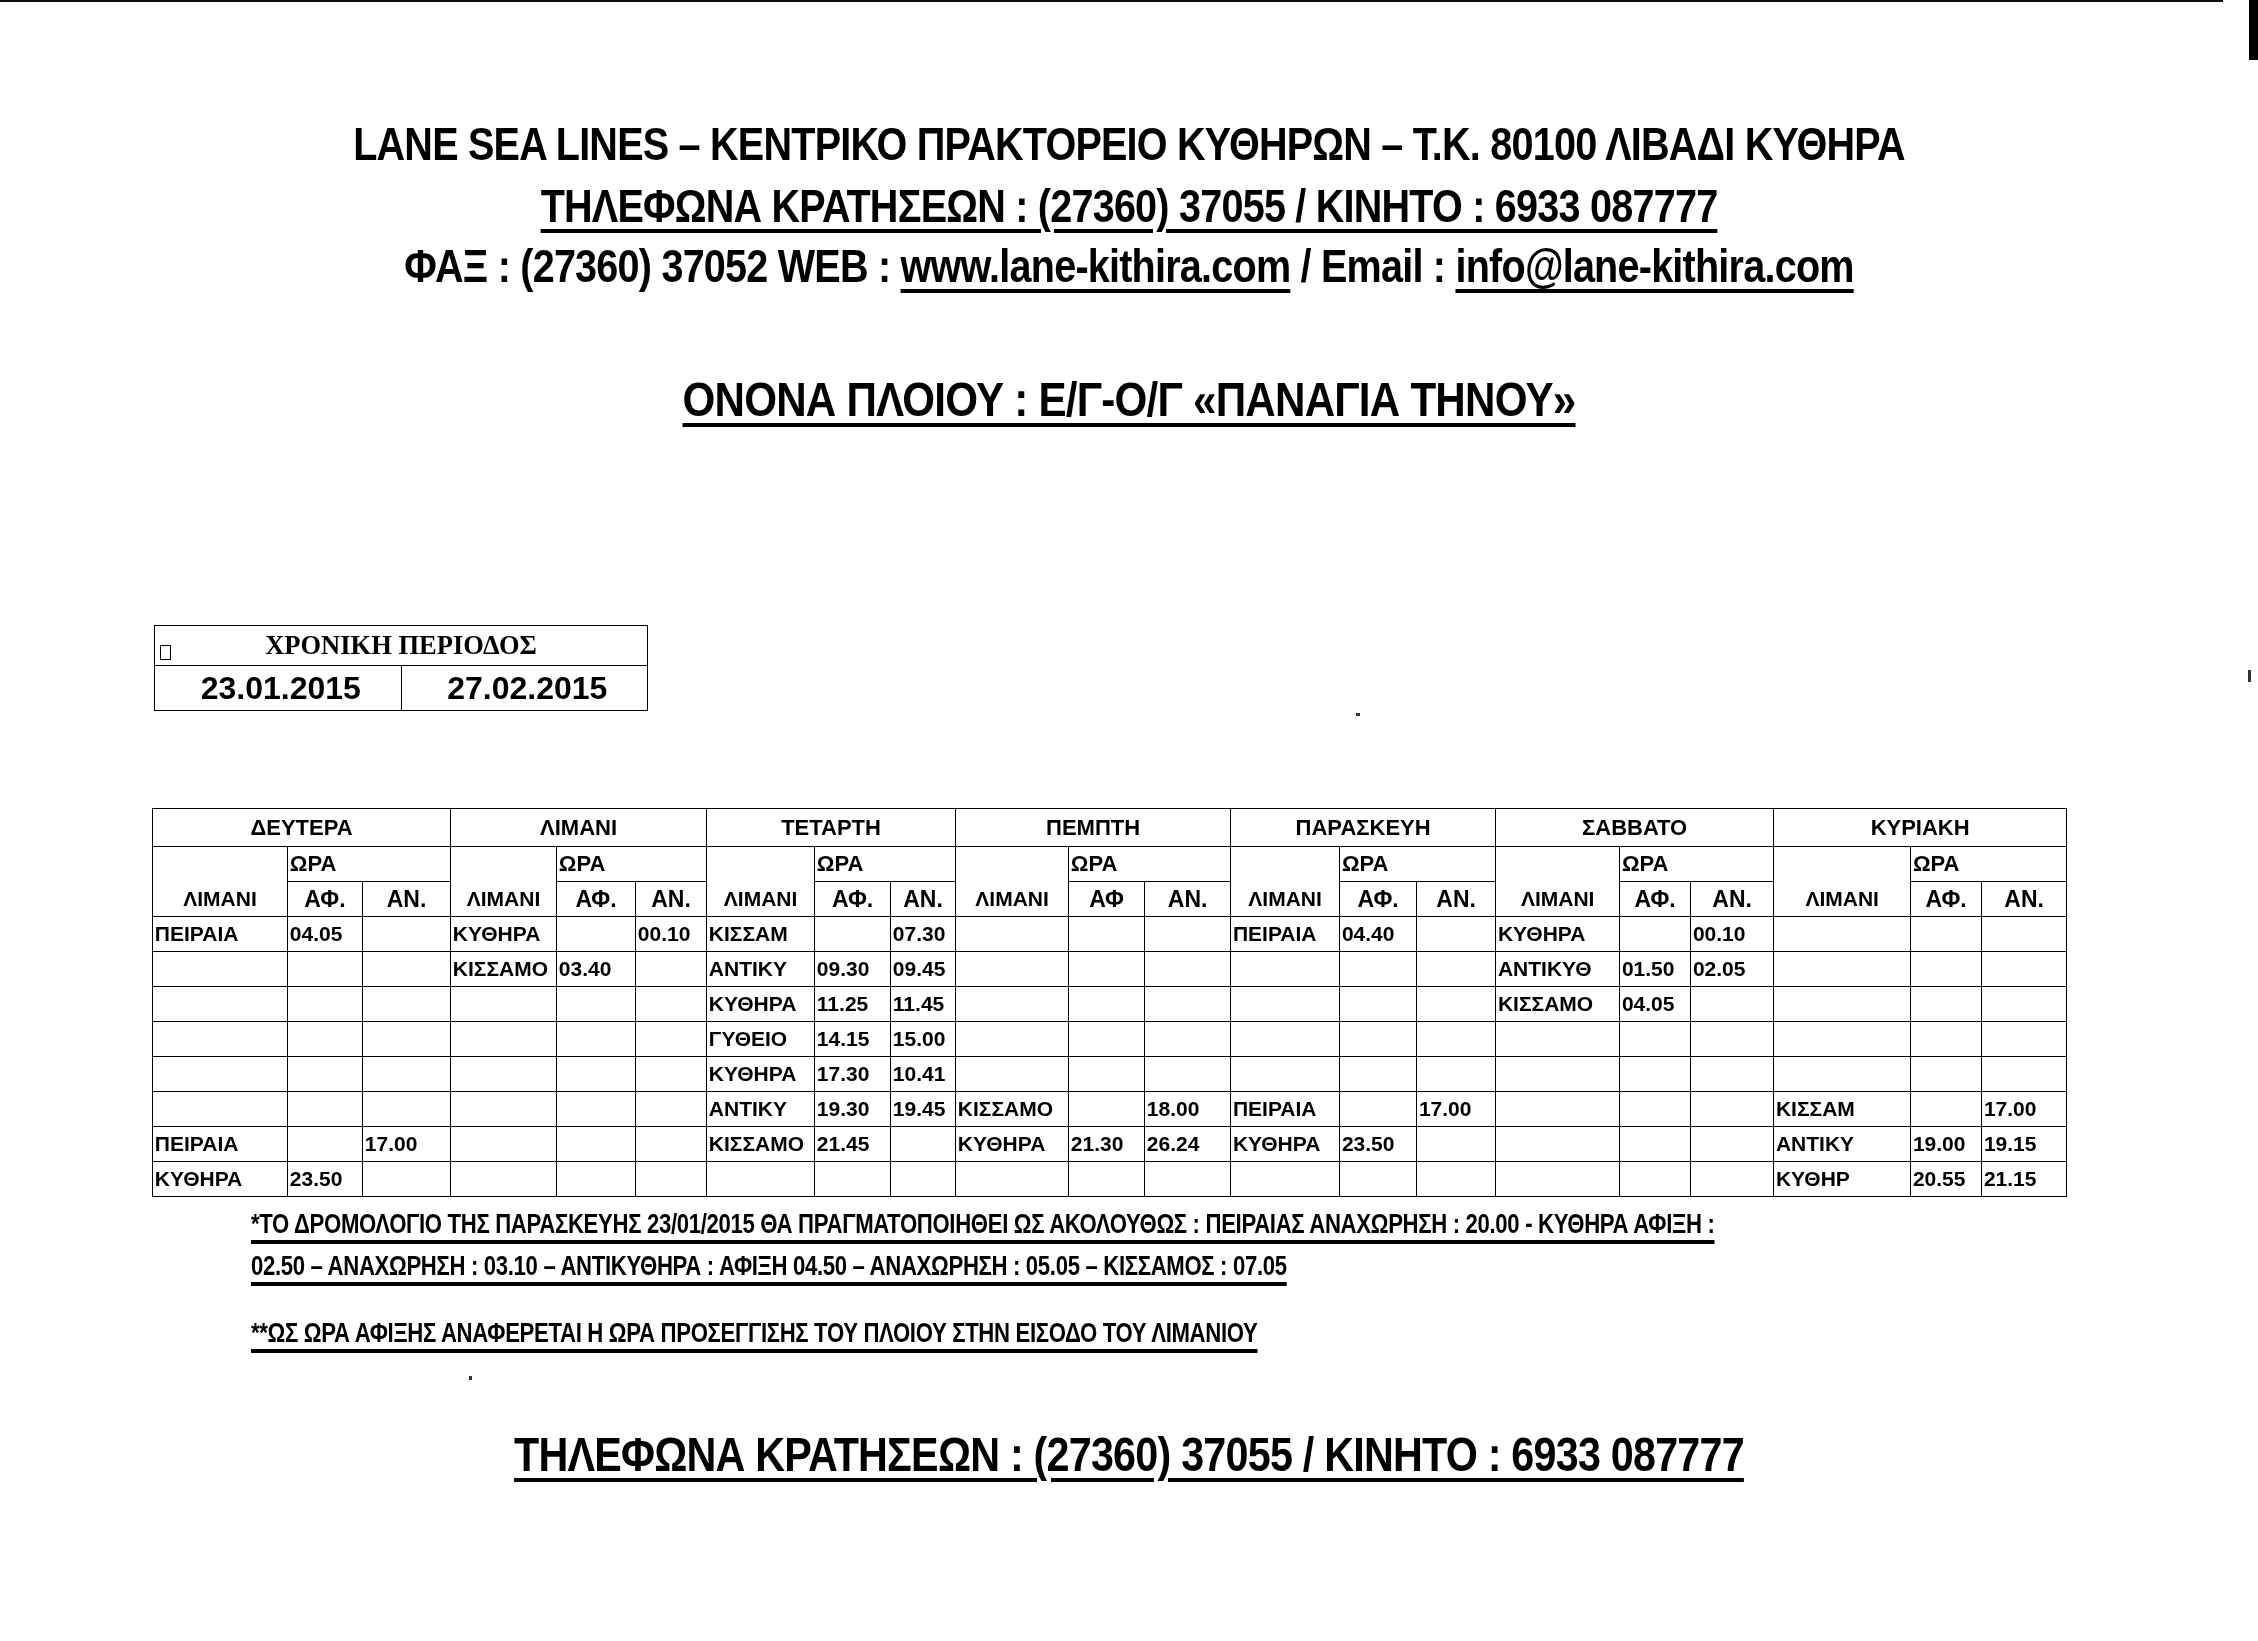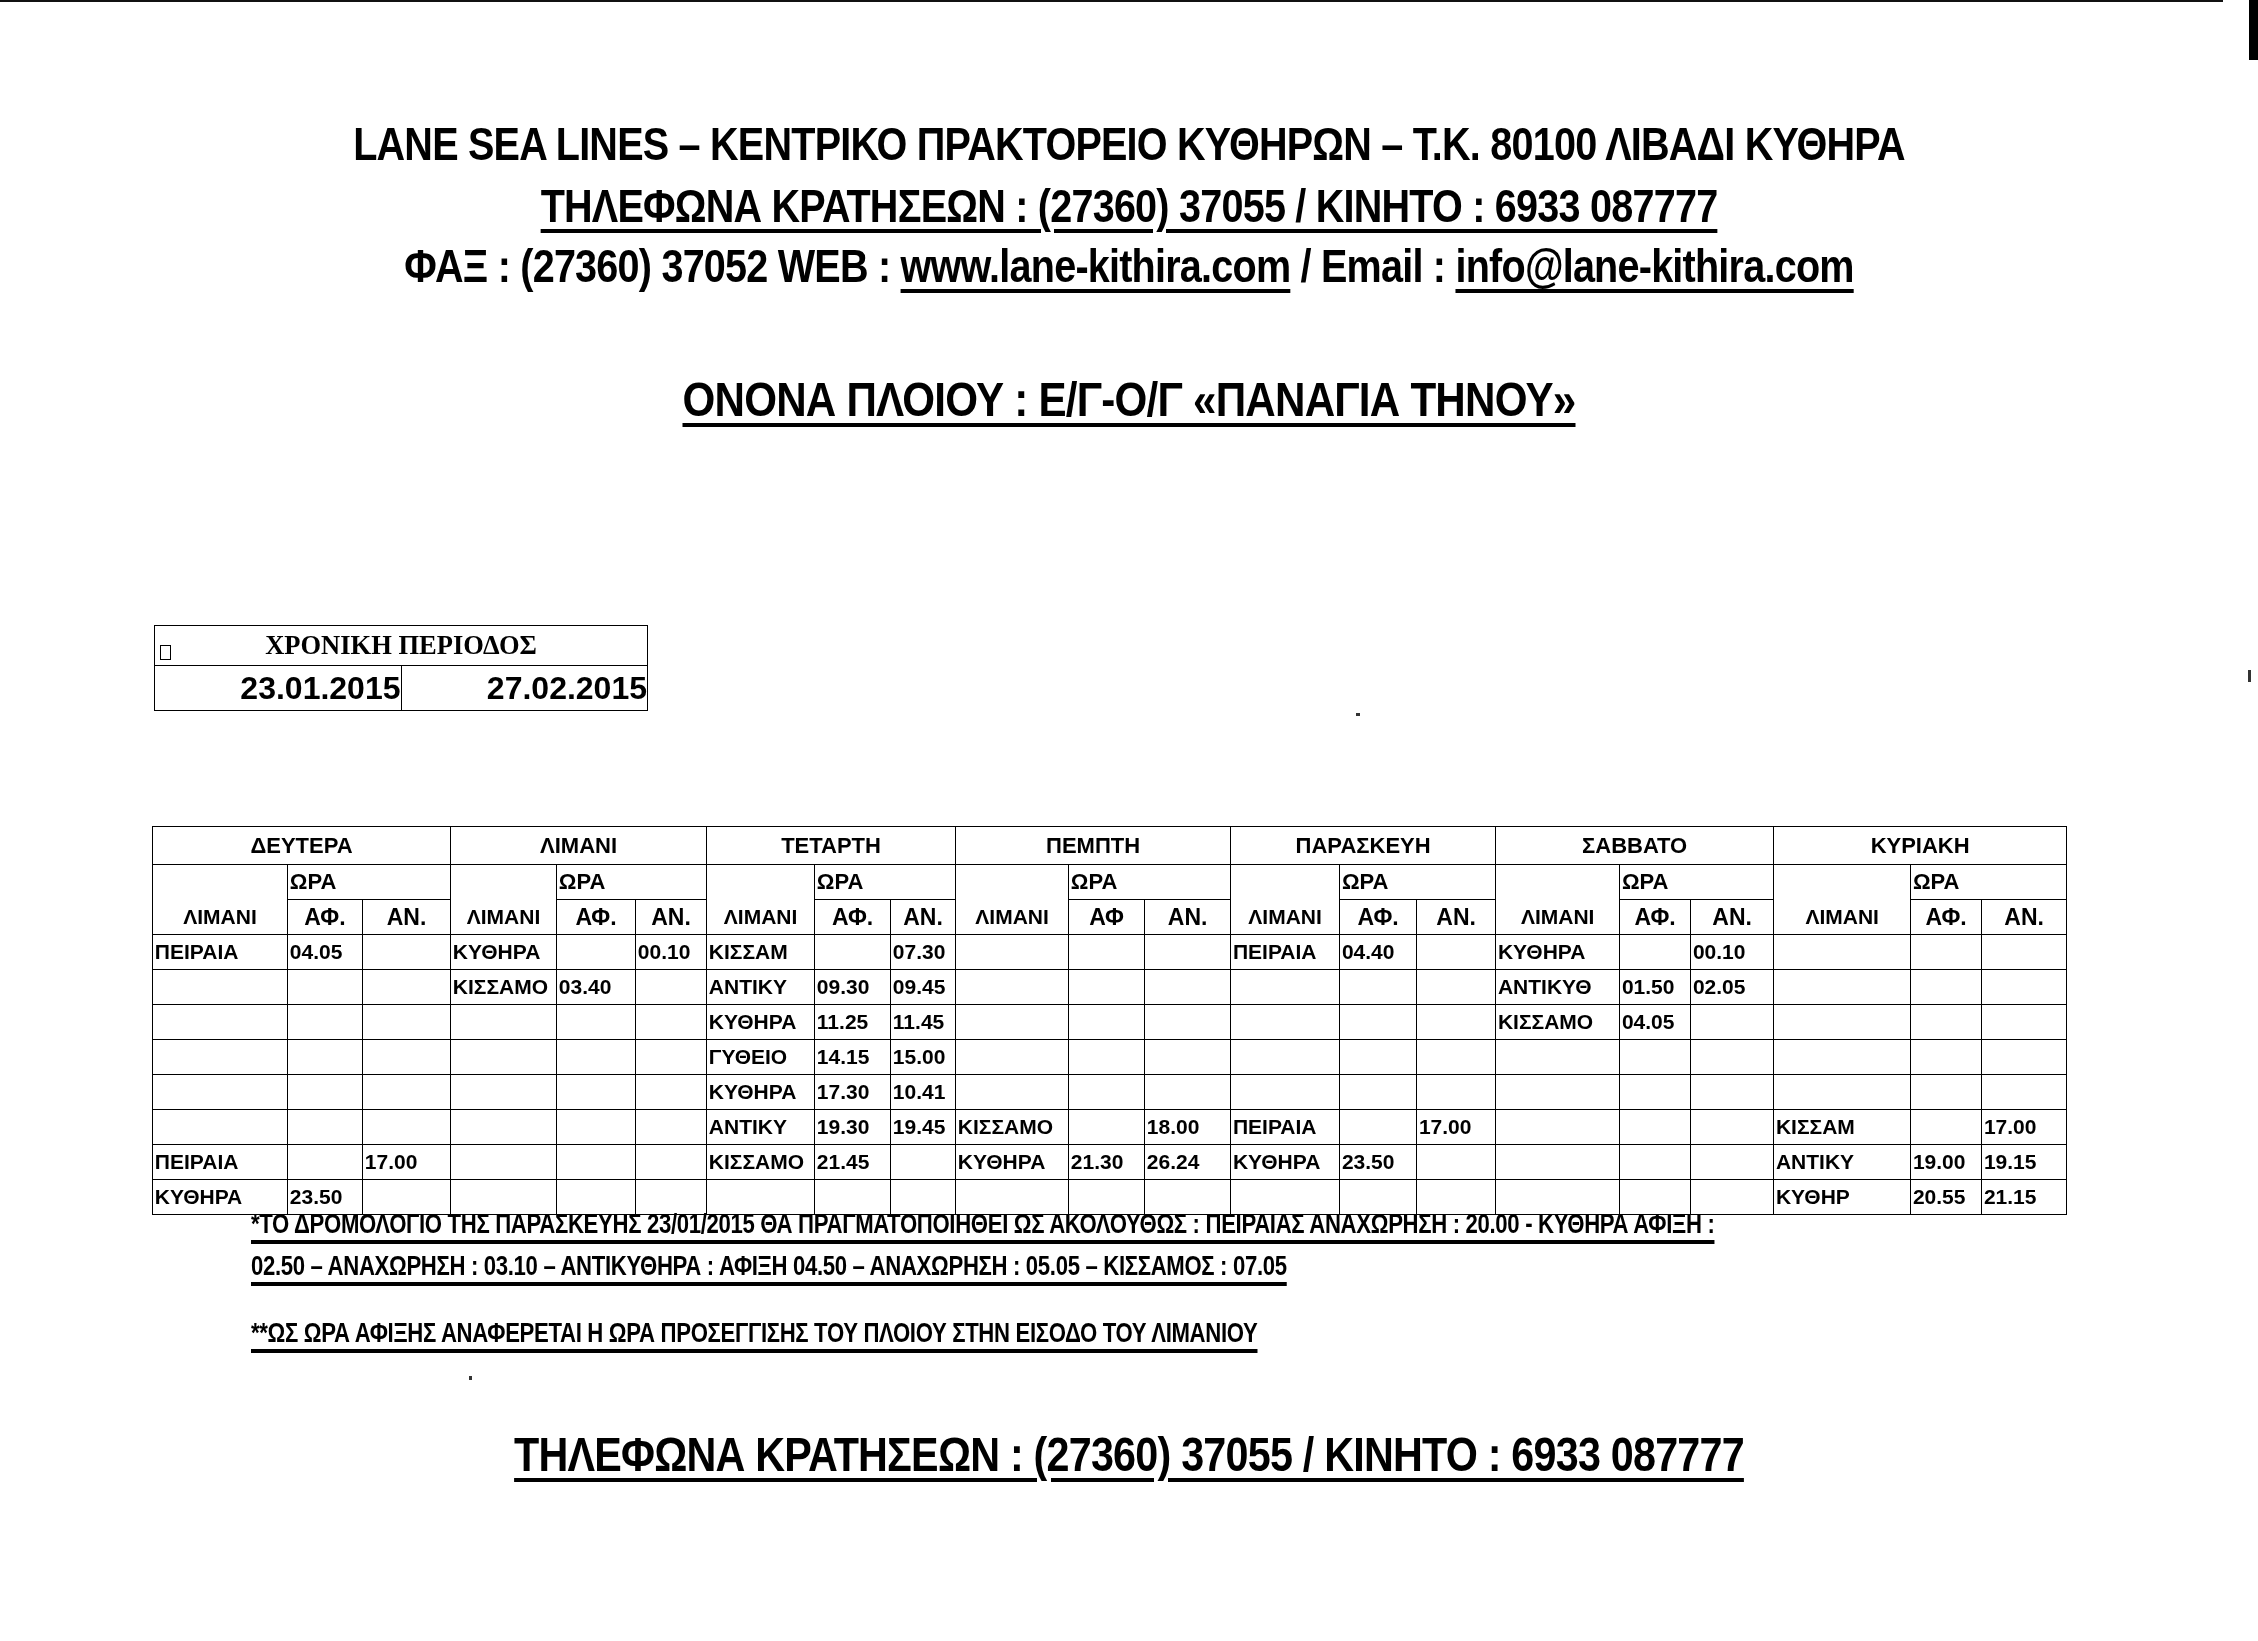--- a/index.html
+++ b/index.html
@@ -9,23 +9,23 @@
   .hdr { position:absolute; left:0; width:2258px; text-align:center; font-weight:bold; white-space:nowrap; letter-spacing:-0.9px; transform:scaleX(0.86); transform-origin:center; }
   .h1 { top:117px; font-size:46px; }
   .h2 { top:179px; font-size:46px; }
   .h3 { top:239px; font-size:46px; }
   .u { text-decoration:underline; text-decoration-thickness:3.5px; text-underline-offset:7px; }
   .ship { top:371px; font-size:49px; }
   .period { position:absolute; left:154px; top:625px; width:494px; border-collapse:collapse; }
   .period td { border:1.8px solid #000; font-weight:bold; text-align:center; padding:0; }
   .period .ttl { height:39px; font-size:26.5px; position:relative;font-family:Liberation Serif, serif; }
   .period .lbl { height:37px; font-size:26.5px; }
-  .period .val { height:44px; font-size:32px; text-align:right; padding-left:6px;margin-left:32px; }
+  .period .val { height:44px; font-size:32px; text-align:center; padding-left:6px;margin-left:32px; }
   .chk { position:absolute; left:5.3px; top:19.4px; width:8.8px; height:12.4px; border:0.9px solid #000; }
-  .sched { position:absolute; left:152px; top:826px; width:1913px; border-collapse:collapse; table-layout:fixed; }
+  .sched { position:absolute; left:152px; top:808px; width:1913px; border-collapse:collapse; table-layout:fixed; }
   .sched td { border:1.8px solid #000; font-weight:bold; font-size:21px; padding:0 1.8px; white-space:nowrap; overflow:hidden; height:34px; }
   .sched .day { text-align:center; height:37px; font-size:22px; }
   .sched .ora { font-size:22px; }
   .sched .sub { text-align:center; font-size:23px; }
   .sched .port-h { vertical-align:bottom; text-align:center; padding-bottom:5.3px; }
   .note { position:absolute; left:251px; font-weight:bold; font-size:27px; white-space:nowrap; letter-spacing:-0.4px; transform:scaleX(0.82); transform-origin:left; }
   .n1 { top:1209px; }
   .n2 { top:1251px; }
   .n3 { top:1318px; }
   .foot { top:1427px; font-size:48px; }

